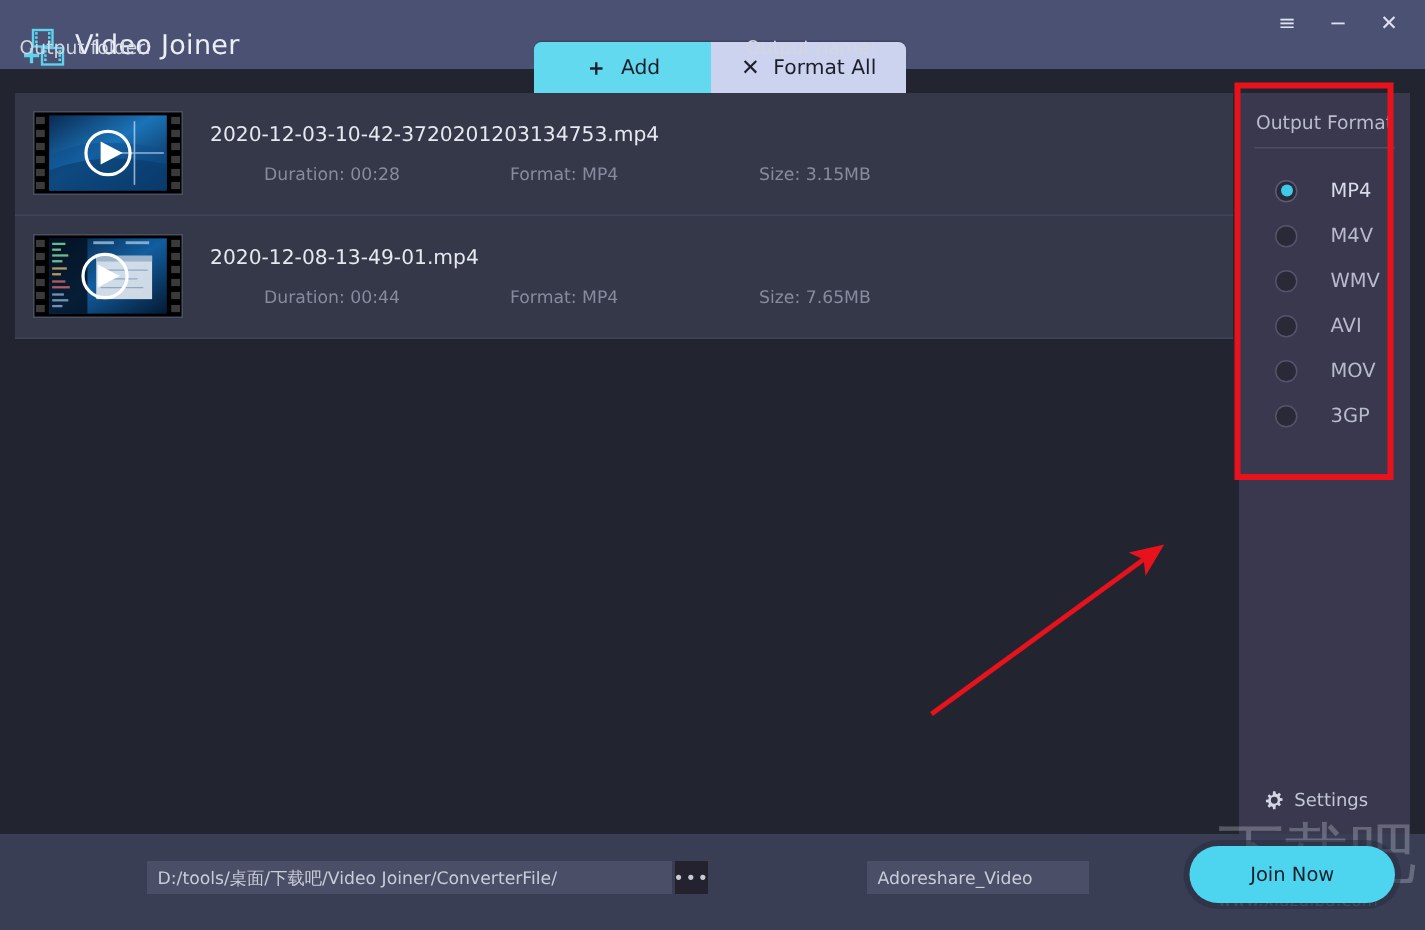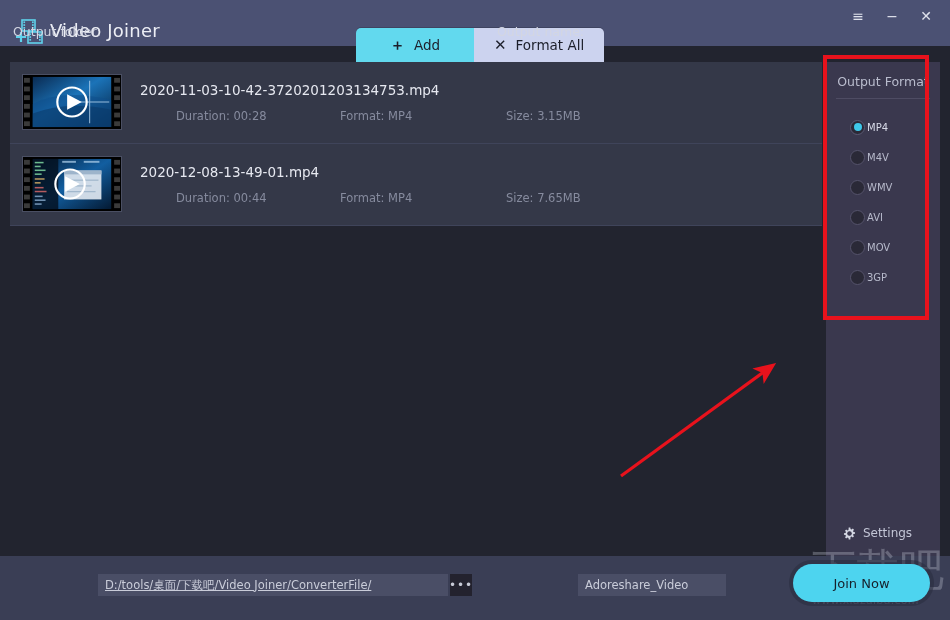--- a/index.html
+++ b/index.html
@@ -123,22 +123,22 @@
     border: 1px solid #55536b;
     display: flex; align-items: center; justify-content: center;
     flex: 0 0 auto;
   }
   .radio.on { background: #2a2937; border-color: #5c5a74; }
   .radio .dot {
     width: 8px; height: 8px; border-radius: 50%;
     background: #3ec8ea;
   }
   .fmt-label {
-    margin-left: 2px;
-    font-size: 10px; color: #b7bacb;
+    margin-left: 22px;
+    font-size: 13px; color: #b7bacb;
   }
   .fmt-item.selected .fmt-label { color: #d8dbe8; }
 
   .settings {
     position: absolute; left: 0; bottom: 16px;
     width: 103px;
     display: flex; align-items: center; justify-content: center;
     gap: 7px;
     font-size: 12px; color: #c3c6d6;
     cursor: pointer; user-select: none;
@@ -163,21 +163,21 @@
     background: #4a4e66;
     border: none;
     color: #c9ccd9;
     font-family: "DejaVu Sans", "Liberation Sans", sans-serif;
     font-size: 11.5px;
     padding: 0 7px;
     outline: none;
   }
   .in-folder {
     left: 98px; top: 574px;
-    width: 350px; height: 22px; text-decoration: underline;
+    width: 350px; height: 22px;
   }
   .in-name {
     left: 578px; top: 574px;
     width: 148px; height: 22px;
   }
   .browse {
     position: absolute; left: 450px; top: 574px;
     width: 22px; height: 22px;
     background: #23222e;
     color: #c7cad6;
@@ -308,21 +308,21 @@
               <rect x="93" y="12" width="6" height="5"></rect>
             <rect x="93" y="21" width="6" height="5"></rect>
               <rect x="93" y="30" width="6" height="5"></rect>
             <rect x="93" y="39" width="6" height="5"></rect>
               <rect x="93" y="48" width="6" height="5"></rect>
           </g>
           <circle cx="50" cy="28" r="15" fill="none" stroke="#ffffff" stroke-width="2.2"></circle>
           <path d="M45 20 L60 28 L45 36 Z" fill="#ffffff"></path>
         </svg>
       </div>
-      <div class="fname">2020-11-03-10-42-3720201203134753.mp4</div>
+      <div class="fname">2020-12-03-10-42-3720201203134753.mp4</div>
       <div class="fmeta">
         <span class="meta-dur">Duration: 00:28</span>
         <span class="meta-fmt">Format: MP4</span>
         <span class="meta-size">Size: 3.15MB</span>
       </div>
     </div>
 
     <div class="filerow">
       <div class="thumb">
         <svg viewBox="0 0 100 56" preserveAspectRatio="none">

